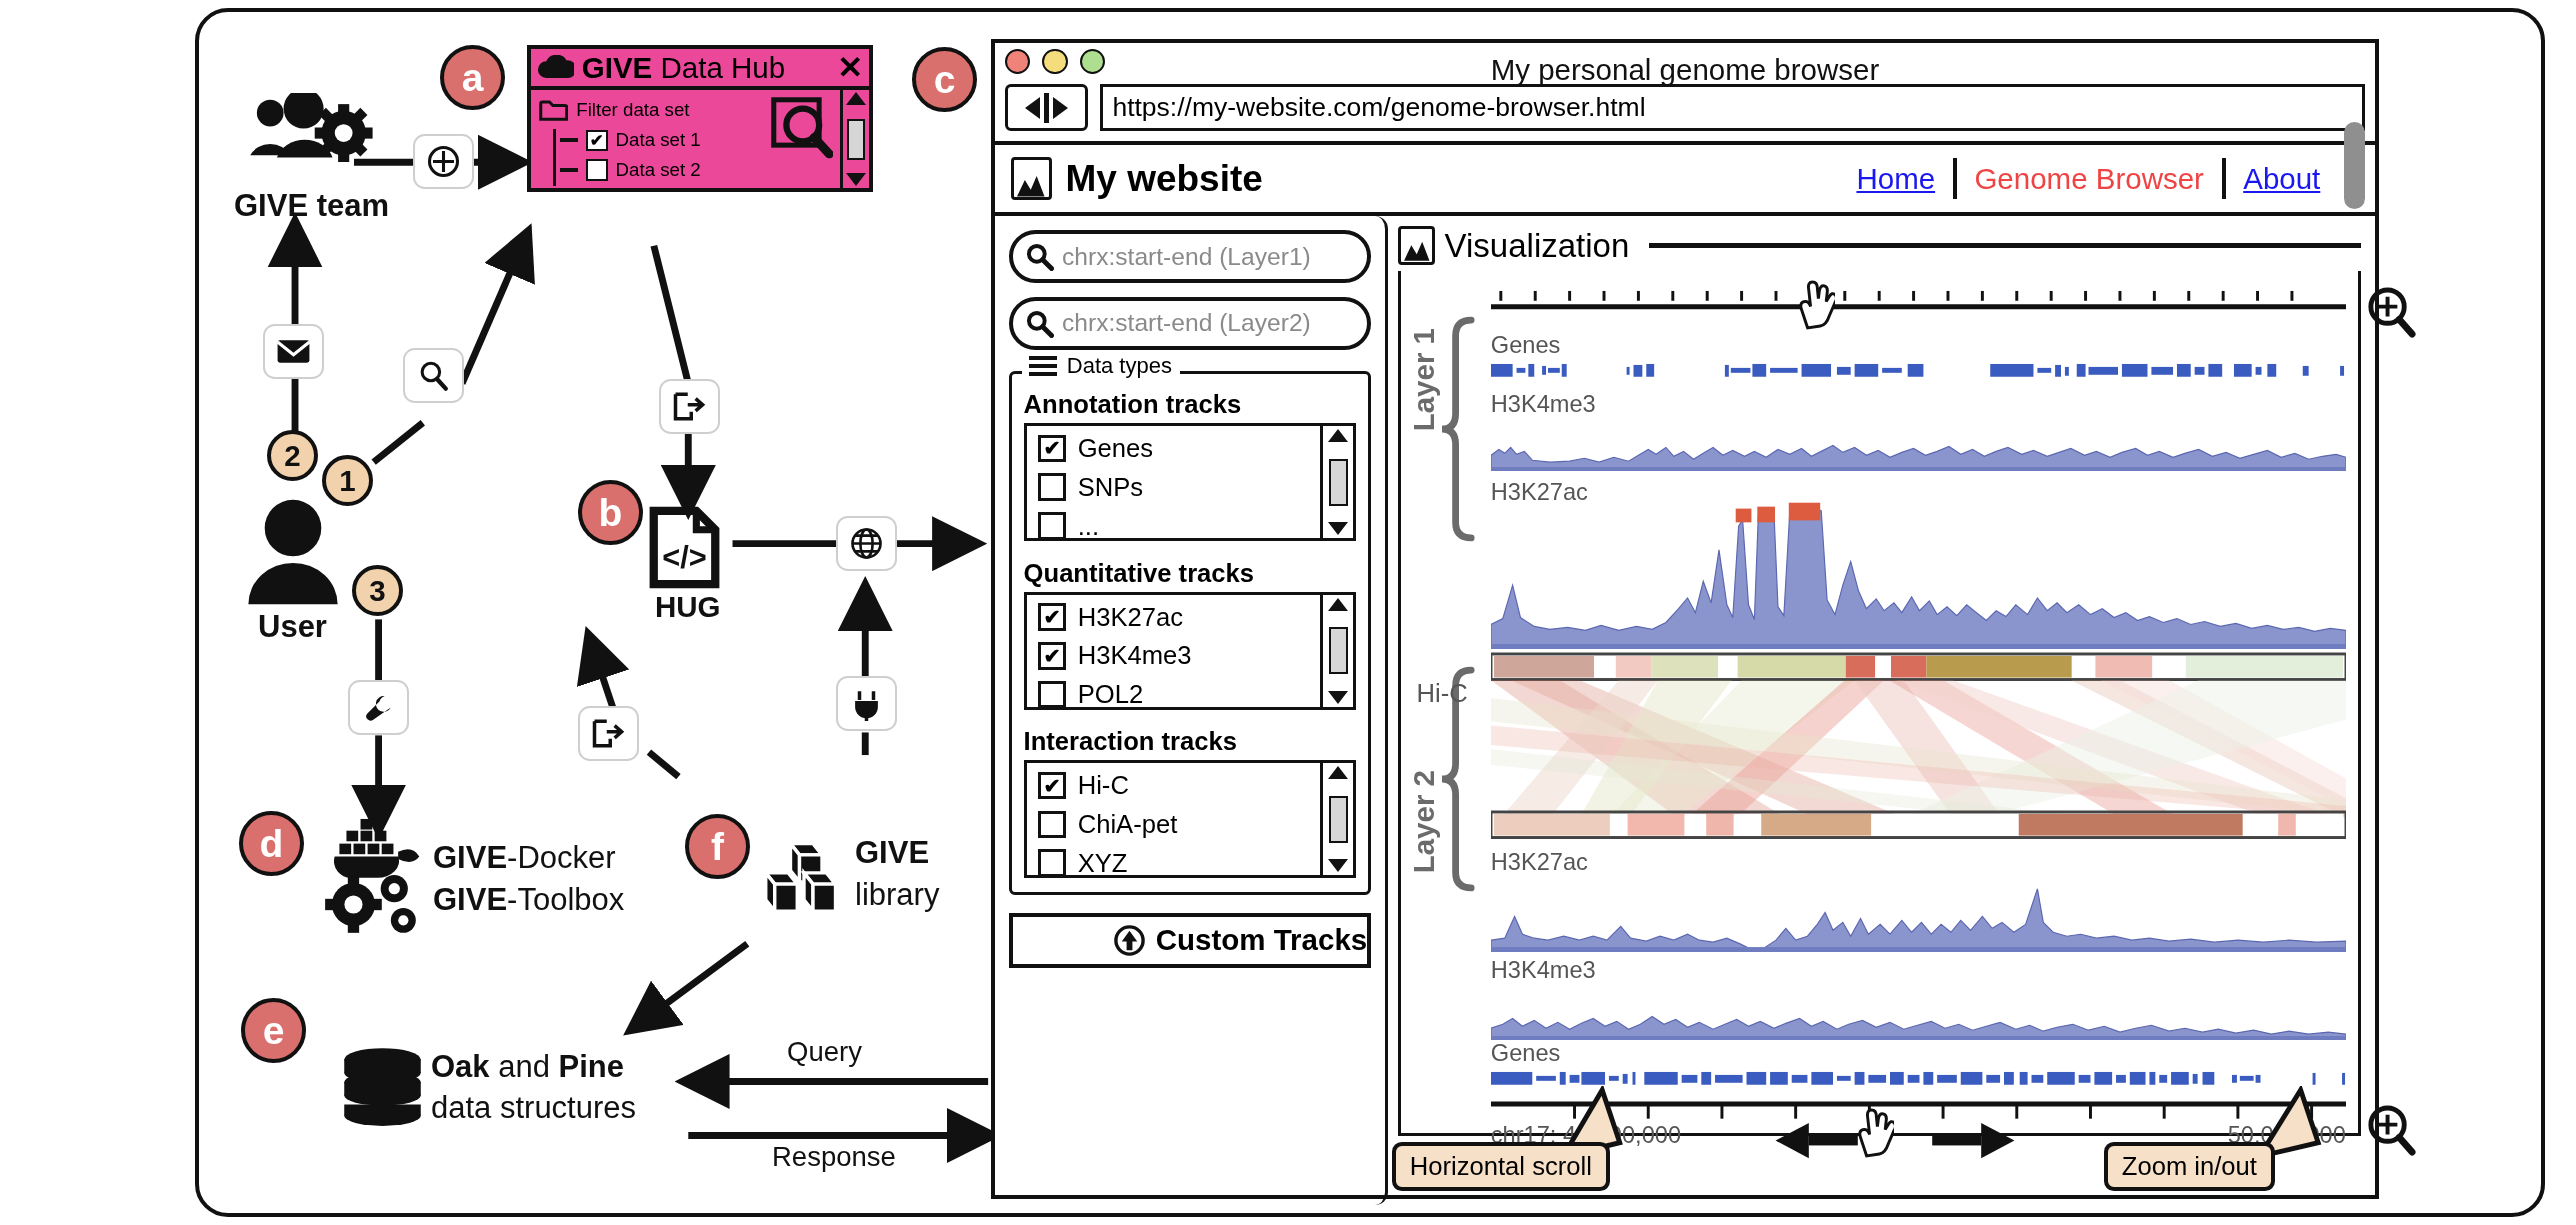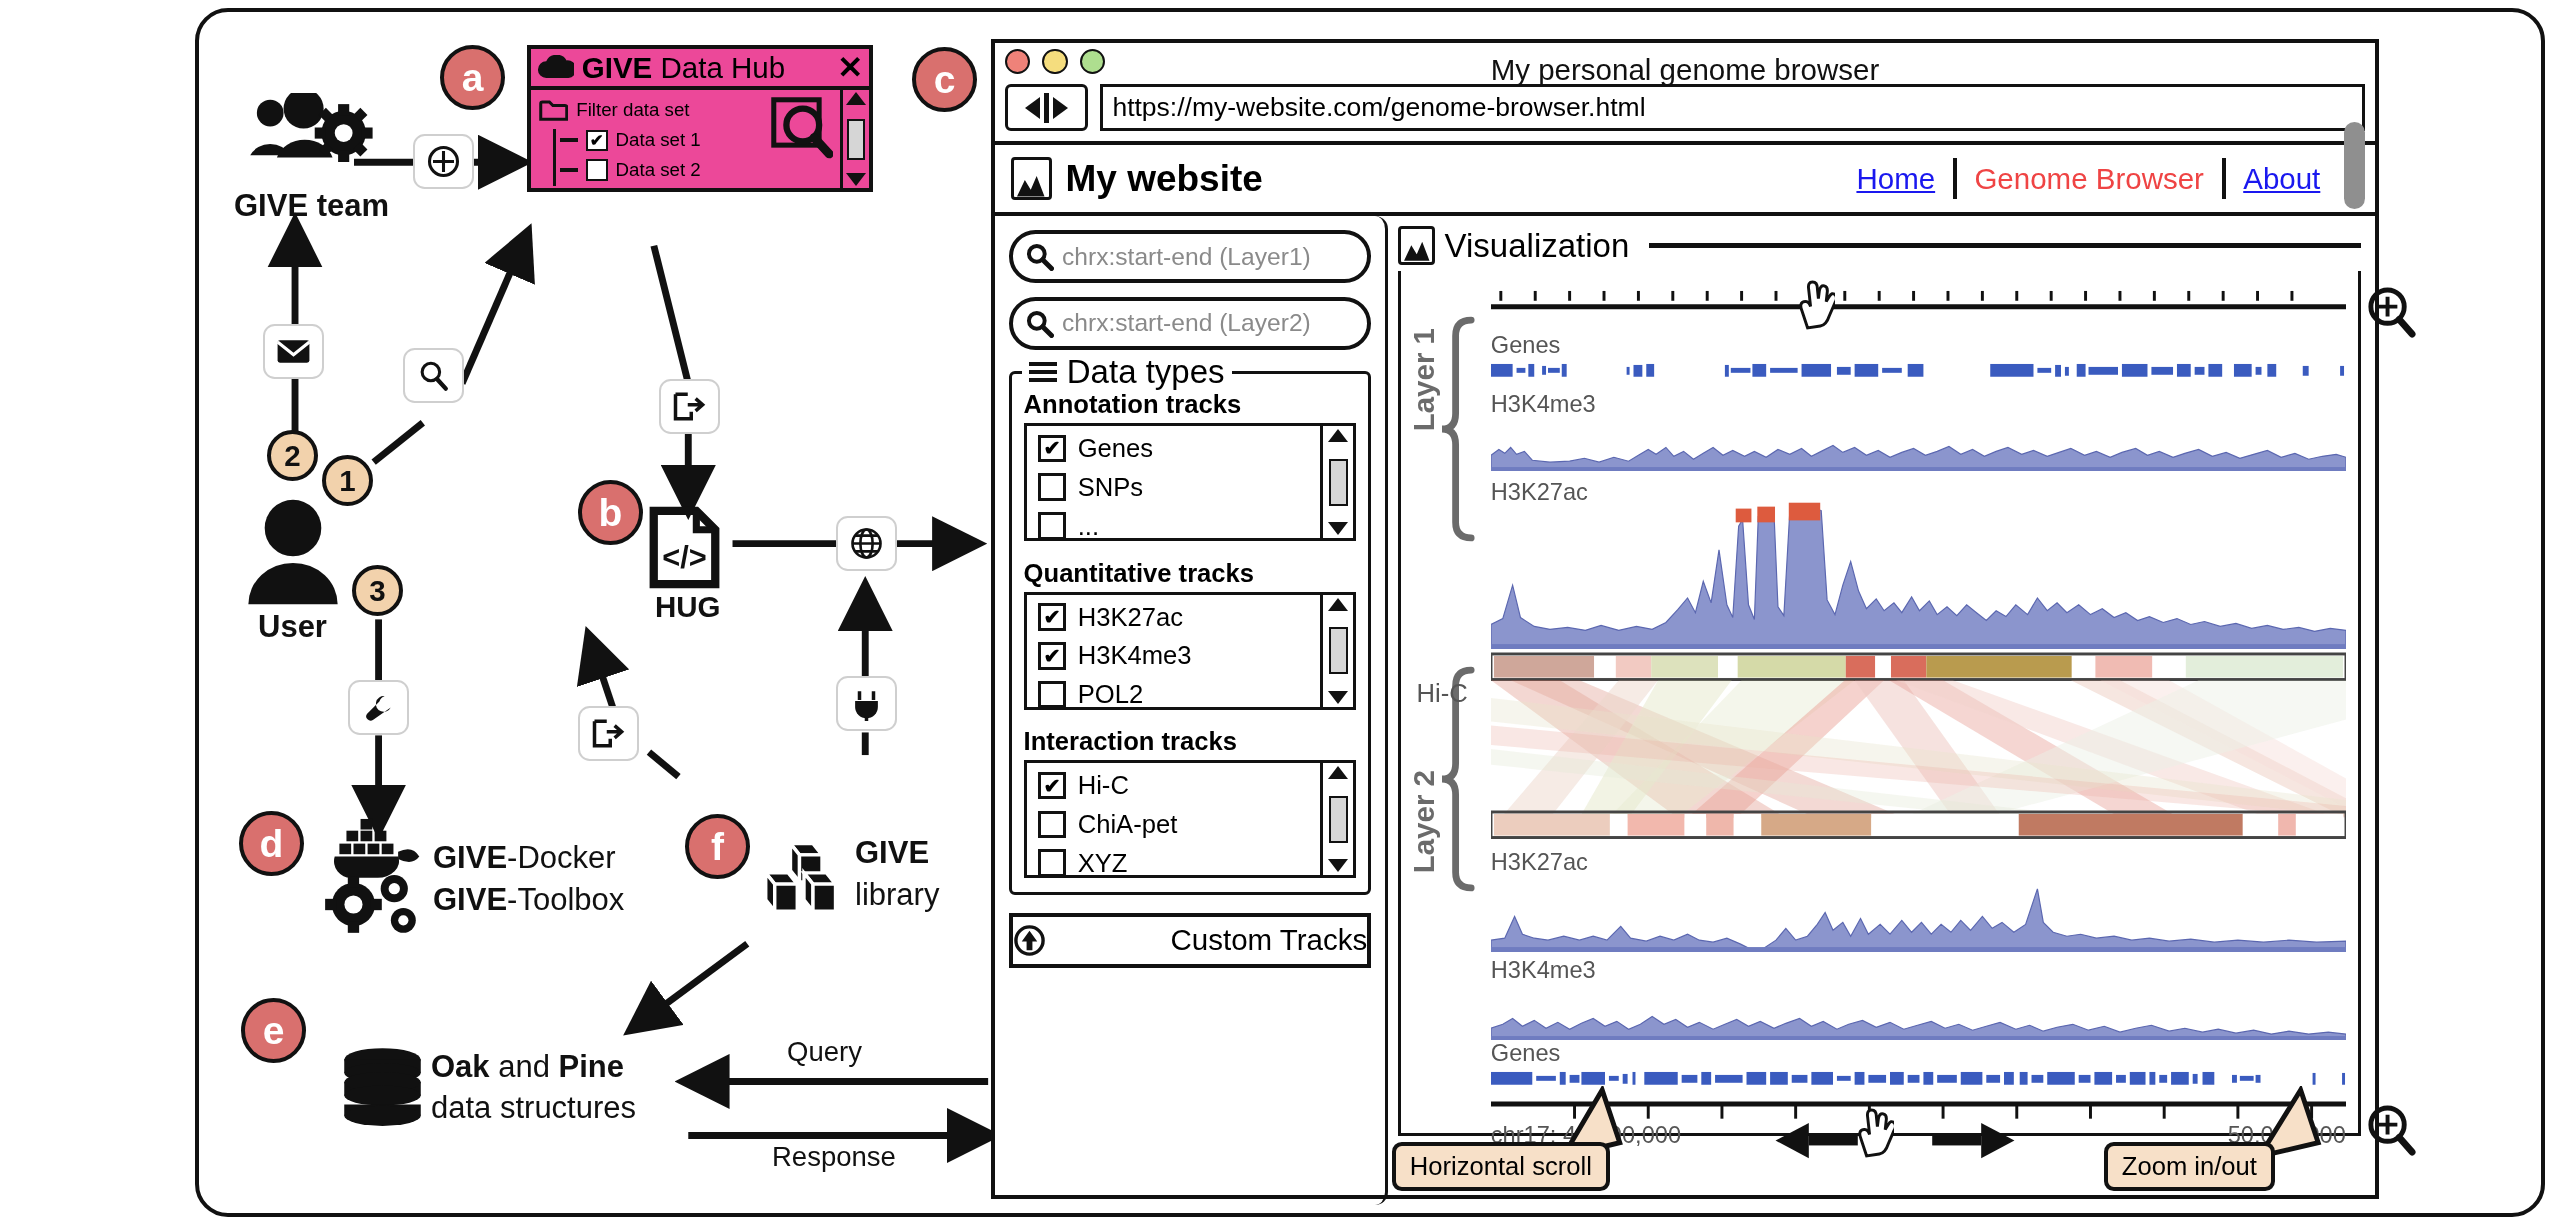--- a/index.html
+++ b/index.html
@@ -103,36 +103,36 @@
   .br-main { display:flex; height: 989px; }
   .side { width: 393px; border-right: 3.9px solid #111; padding: 13.8px 13.8px 0 13.8px; border-radius: 13px; }
   .search-pill {
     height: 53px; border: 4.9px solid #111; border-radius: 29.5px;
     display:flex; align-items:center; gap:7.9px; padding-left: 11.8px;
     font-size: 24.6px; color: #8a8a8a; margin-bottom: 13.8px;
   }
   .panel { border: 3.9px solid #111; border-radius:5.9px; padding: 9.8px 11.8px 13.8px; position:relative; margin-top:21.6px;}
   .panel-legend {
     position:absolute; top:-21.6px; left: 9.8px; background:#fff; padding: 0 7.9px;
-    font-size: 33px; display:flex; align-items:center; gap:9.8px;
+    font-size: 22px; display:flex; align-items:center; gap:9.8px;
   }
   .hamburger { display:flex; flex-direction:column; gap:3.9px; }
   .hamburger i { display:block; width:27.5px; height:3.9px; background:#111; }
   .grp-title { font-size: 25.6px; font-weight: 800; margin: 5.9px 0 3.9px; }
   .listbox { border: 3.9px solid #111; display:flex; height: 118px; }
   .listbox .items { flex:1; padding: 7.9px 0 0 11.8px; overflow:hidden; }
   .li { display:flex; align-items:center; gap: 11.8px; margin-bottom: 9.8px; font-size: 25.6px;}
   .li .chk2 { width:27.5px; height:27.5px; border:3.9px solid #111; background:#fff;
               display:flex; align-items:center; justify-content:center; font-size:20.6px; font-weight:900;}
   .lb-scroll { width: 33px; border-left:3.9px solid #111; display:flex; flex-direction:column;
                align-items:center; justify-content:space-between; padding: 2.9px 0; }
   .lb-thumb { width:19.7px; height:47px; background:#d6d6d6; border:2.9px solid #111; }
   .custom-tracks {
     margin-top: 17.7px; height: 55px; border:4.9px solid #111;
-    display:flex; align-items:center; justify-content:space-between; gap:10px; font-size:29.5px;
+    display:flex; align-items:center; justify-content:flex-end; gap:10px; font-size:29.5px;font-weight:bold;
   }
 
   .viz { flex:1; padding: 9.8px 13.8px 0 9.8px; position:relative; }
   .viz-legend { display:flex; align-items:center; gap:9.8px; font-size:33px; margin-bottom:5.9px;}
   .viz-box { border: 3.9px solid #111; border-top:none; height: 865px; position:relative; }
   .trk-label { font-size: 23.6px; color:#555; }
   .coord { font-size: 23.6px; color:#555; }
   .layer-lbl {
     writing-mode: vertical-rl; transform: rotate(180deg);
     font-size: 29.5px; font-weight: 700; color:#6b6b6b;

